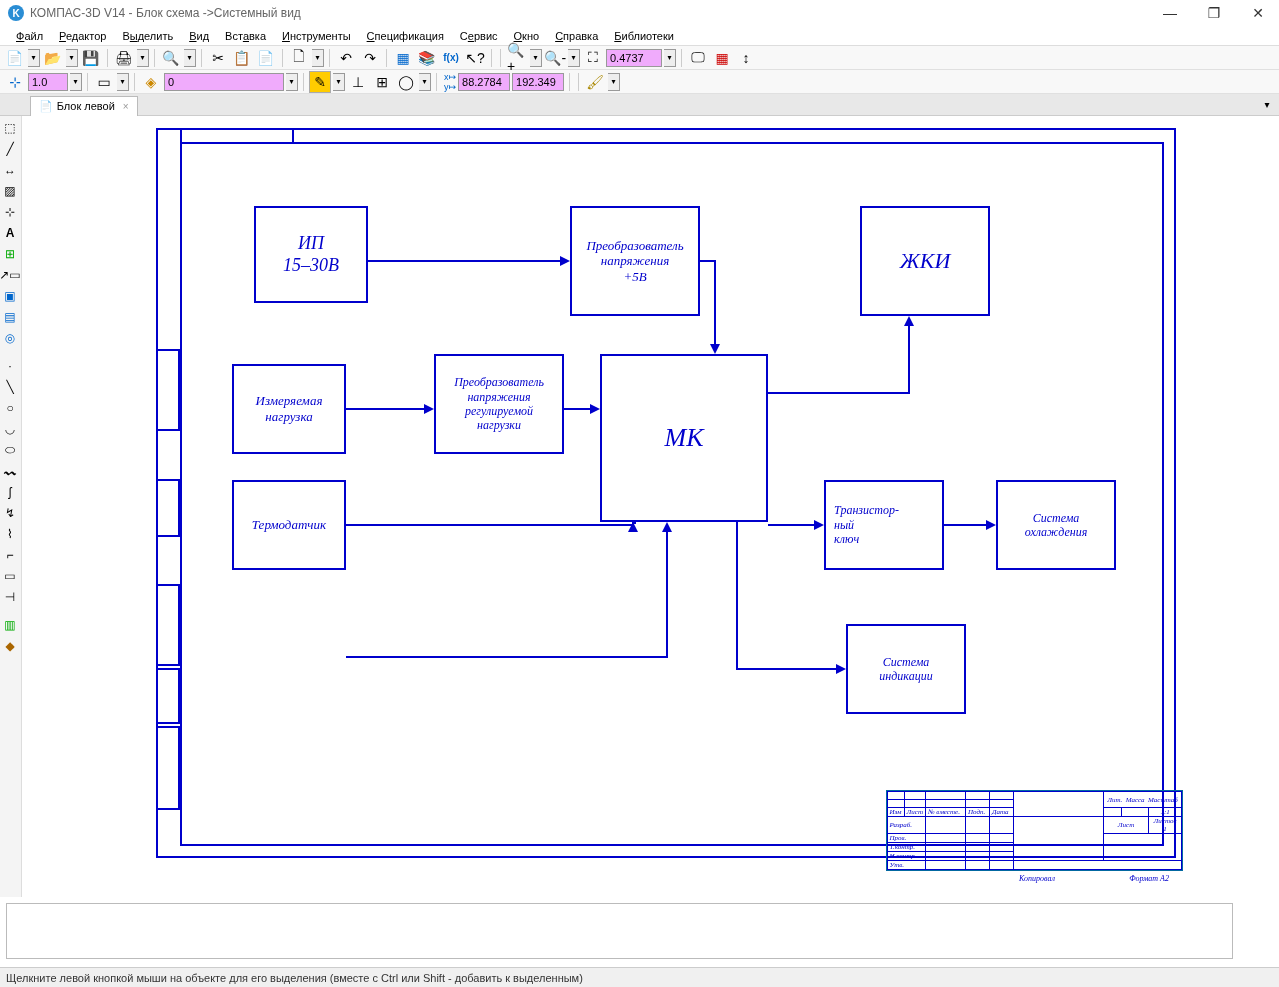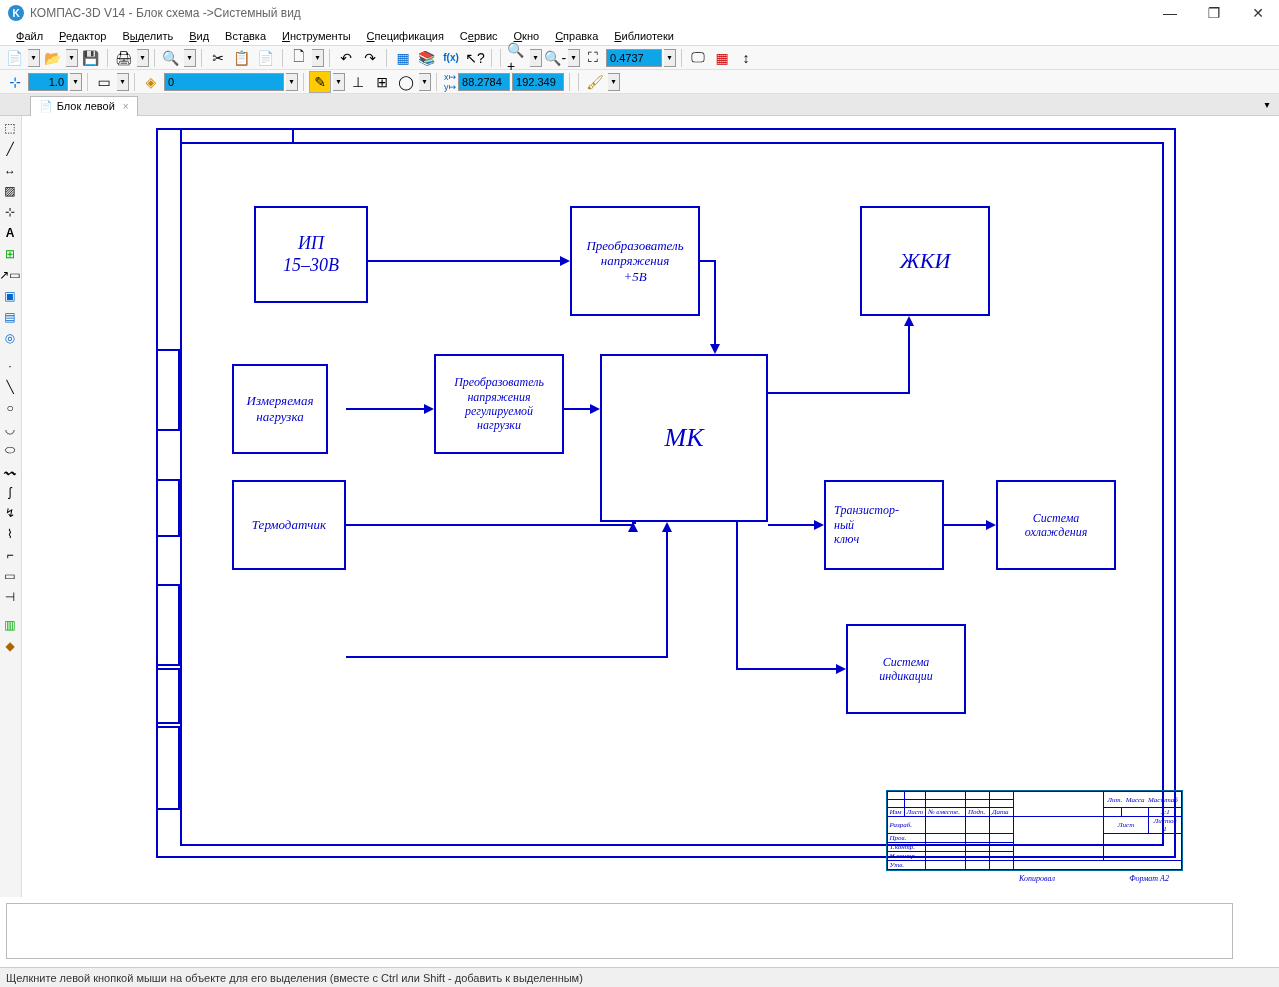--- a/index.html
+++ b/index.html
@@ -14,21 +14,21 @@
 
 
 .menubar { height: 20px; display: flex; align-items: center; padding: 0 8px; border-bottom: 1px solid #ddd; }
 .menubar .menu-item { padding: 2px 8px; cursor: pointer; font-size: 11px; }
 .menubar .menu-item u { text-decoration: underline; }
 
 
 .toolbar-row { height: 24px; display: flex; align-items: center; padding: 0 4px; border-bottom: 1px solid #e0e0e0; background:#f8f8f8; gap:2px; }
 .tb-btn { width: 22px; height: 22px; display:flex;align-items:center;justify-content:center; cursor:pointer; border:1px solid transparent; font-size:14px; }
 .tb-sep { width:1px; height:18px; background:#ccc; margin:0 3px;}
-.tb-input { height:18px; border:1px solid #999; padding:0 3px; font-size:11px; background:#0ea5e9; }
+.tb-input { height:18px; border:1px solid #999; padding:0 3px; font-size:11px; background:#f0abfc; }
 .tb-dd { width:12px; height:18px; border:1px solid #999; border-left:none; background:#eee; display:flex;align-items:center;justify-content:center;font-size:8px; cursor:pointer;}
 
 
 .doc-tabs { height: 22px; display:flex; align-items:center; background:#e8e8e8; border-bottom:1px solid #ccc; }
 .doc-tab { height:20px; padding:0 8px; background:#fff; border:1px solid #bbb; border-bottom:none; display:flex;align-items:center; gap:4px; margin-left:30px; font-size:11px; position:relative; top:1px;}
 .doc-tab .close-x { color:#999; cursor:pointer; font-size:10px; margin-left:4px;}
 .tabs-right-dd { margin-left:auto; width:16px; height:16px; cursor:pointer; display:flex;align-items:center;justify-content:center;font-size:10px; margin-right:4px;}
 
 
 .main-area { display:flex; height: calc(987px - 26px - 20px - 24px - 24px - 22px - 70px - 20px); }
@@ -123,21 +123,21 @@
   <input class="tb-input" style="width: 56px;" value="0.4737">
   <div class="tb-dd">▾</div>
   <div class="tb-sep"></div>
   <div class="tb-btn">🖵</div>
   <div class="tb-btn" style="color:#c00">▦</div>
   <div class="tb-btn">↕</div>
 </div>
 
 <div class="toolbar-row">
   <div class="tb-btn" style="color:#06c">⊹</div>
-  <input class="tb-input" style="width: 40px; text-align: right;" value="1.0">
+  <input class="tb-input" style="width: 40px;" value="1.0">
   <div class="tb-dd">▾</div>
   <div class="tb-sep"></div>
   <div class="tb-btn">▭</div>
   <div class="tb-dd">▾</div>
   <div class="tb-sep"></div>
   <div class="tb-btn" style="color:#c80">◈</div>
   <input class="tb-input" style="width: 120px;" value="0">
   <div class="tb-dd">▾</div>
   <div class="tb-sep"></div>
   <div class="tb-btn" style="background:#fc0;border:1px solid #aaa">✎</div>
@@ -211,21 +211,21 @@
           </div>
         <div class="block" style="left:524px;top:82px;width:130px;height:110px;font-size:13px">
             <span style="white-space:pre-line">Преобразователь
 напряжения
 +5В</span>
           </div>
         <div class="block" style="left:814px;top:82px;width:130px;height:110px;font-size:22px">
             <span>ЖКИ</span>
           </div>
 
-        <div class="block" style="left:186px;top:240px;width:96px;height:90px;font-size:13px">
+        <div class="block" style="left:186px;top:240px;width:114px;height:90px;font-size:13px">
             <span style="white-space:pre-line">Измеряемая
 нагрузка</span>
           </div>
         <div class="block" style="left:388px;top:230px;width:130px;height:100px;font-size:12px">
             <span style="white-space:pre-line">Преобразователь
 напряжения
 регулируемой
 нагрузки</span>
           </div>
         <div class="block" style="left:554px;top:230px;width:168px;height:168px;font-size:26px">

